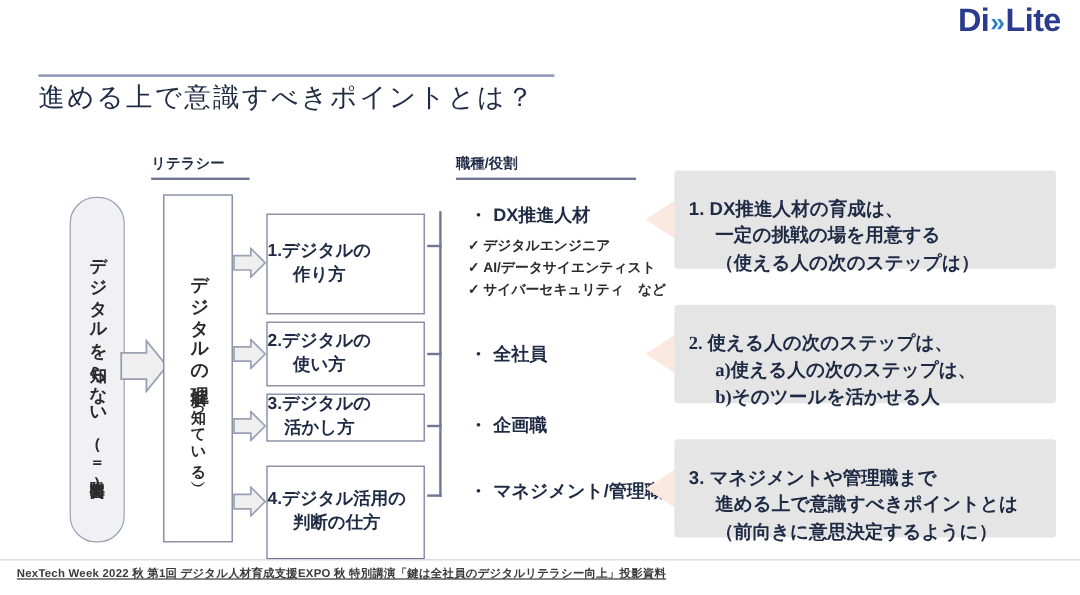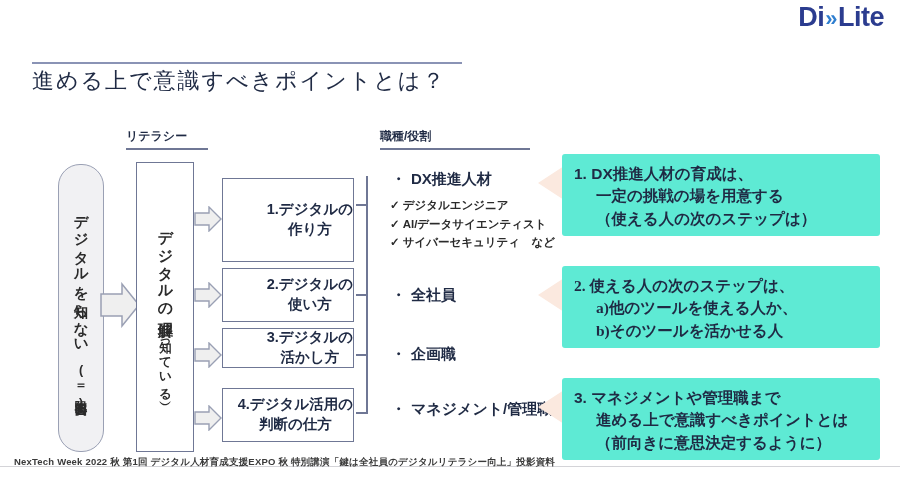--- a/index.html
+++ b/index.html
@@ -137,29 +137,29 @@
     position: absolute;
     left: 222px;
     width: 132px;
     border: 1.5px solid #6f7795;
     background: #ffffff;
     font-size: 14.5px;
     font-weight: bold;
     line-height: 1.35;
     display: flex;
     align-items: center;
-    justify-content: flex-end;
+    justify-content: flex-start;
     text-align: center;
     color: #1f2a44;
     box-sizing: border-box;
   }
   #skill-0 { top: 178px; height: 84px; }
   #skill-1 { top: 268px; height: 54px; }
   #skill-2 { top: 328px; height: 40px; }
-  #skill-3 { top: 388px; height: 54px; }
+  #skill-3 { top: 388px; height: 78px; }
 
   .sk-arrow {
     position: absolute;
     left: 194px;
     width: 28px;
     height: 26px;
   }
   #skarr-0 { top: 206px; }
   #skarr-1 { top: 282px; }
   #skarr-2 { top: 342px; }
@@ -211,29 +211,28 @@
     width: 12px;
     height: 1.5px;
     background: #6f7795;
   }
 
   
   .callout {
     position: absolute;
     left: 562px;
     width: 318px;
-    background: #5eead4;
+    background: #e5e5e5;
     border-radius: 3px;
     box-sizing: border-box;
-    padding: 9px 12px 10px 12px;
+    padding: 22px 12px 10px 12px;
     font-size: 15.5px;
     font-weight: bold;
     line-height: 1.45;
     color: #1f2a44;
-    margin-top: 12px;
   }
   #callout-0 { top: 142px; height: 82px; }
   #callout-1 { top: 254px; height: 82px; font-family: Liberation Serif, serif; }
   #callout-2 { top: 366px; height: 82px; }
   .callout .ln { display: block; }
   .callout .ind { padding-left: 22px; display: block; }
 
   .cal-tail {
     position: absolute;
     width: 26px;
@@ -248,25 +247,26 @@
     position: absolute;
     left: 0;
     top: 466px;
     width: 900px;
     height: 1px;
     background: #d4d4d8;
   }
   .footer {
     position: absolute;
     left: 14px;
-    top: 456px;
+    top: 472px;
     font-size: 9.5px;
     font-weight: bold;
     color: #3a3a3a;
     letter-spacing: 0.2px;
+    text-decoration: underline;
   }
 </style>
 </head>
 <body>
 
 <div class="slide">
 
   <div class="logo">
     <span>Di</span><span class="chev">»</span><span class="lite">Lite</span>
   </div>
@@ -389,21 +389,21 @@
       </svg>
   </div>
 
   <div class="callout" id="callout-0">
     <span class="ln"><span>1.</span> <span>DX推進人材の育成は、</span></span>
     <span class="ind">一定の挑戦の場を用意する</span>
     <span class="ind">（使える人の次のステップは）</span>
   </div>
   <div class="callout" id="callout-1">
     <span class="ln"><span>2.</span> <span>使える人の次のステップは、</span></span>
-    <span class="ind">a)他のツールを使える人か、</span>
+    <span class="ind">a)使える人の次のステップは、</span>
     <span class="ind">b)そのツールを活かせる人</span>
   </div>
   <div class="callout" id="callout-2">
     <span class="ln"><span>3.</span> <span>マネジメントや管理職まで</span></span>
     <span class="ind">進める上で意識すべきポイントとは</span>
     <span class="ind">（前向きに意思決定するように）</span>
   </div>
 
   <div class="footer-rule"></div>
   <div class="footer">NexTech Week 2022 秋 第1回 デジタル人材育成支援EXPO 秋  特別講演「鍵は全社員のデジタルリテラシー向上」投影資料</div>

